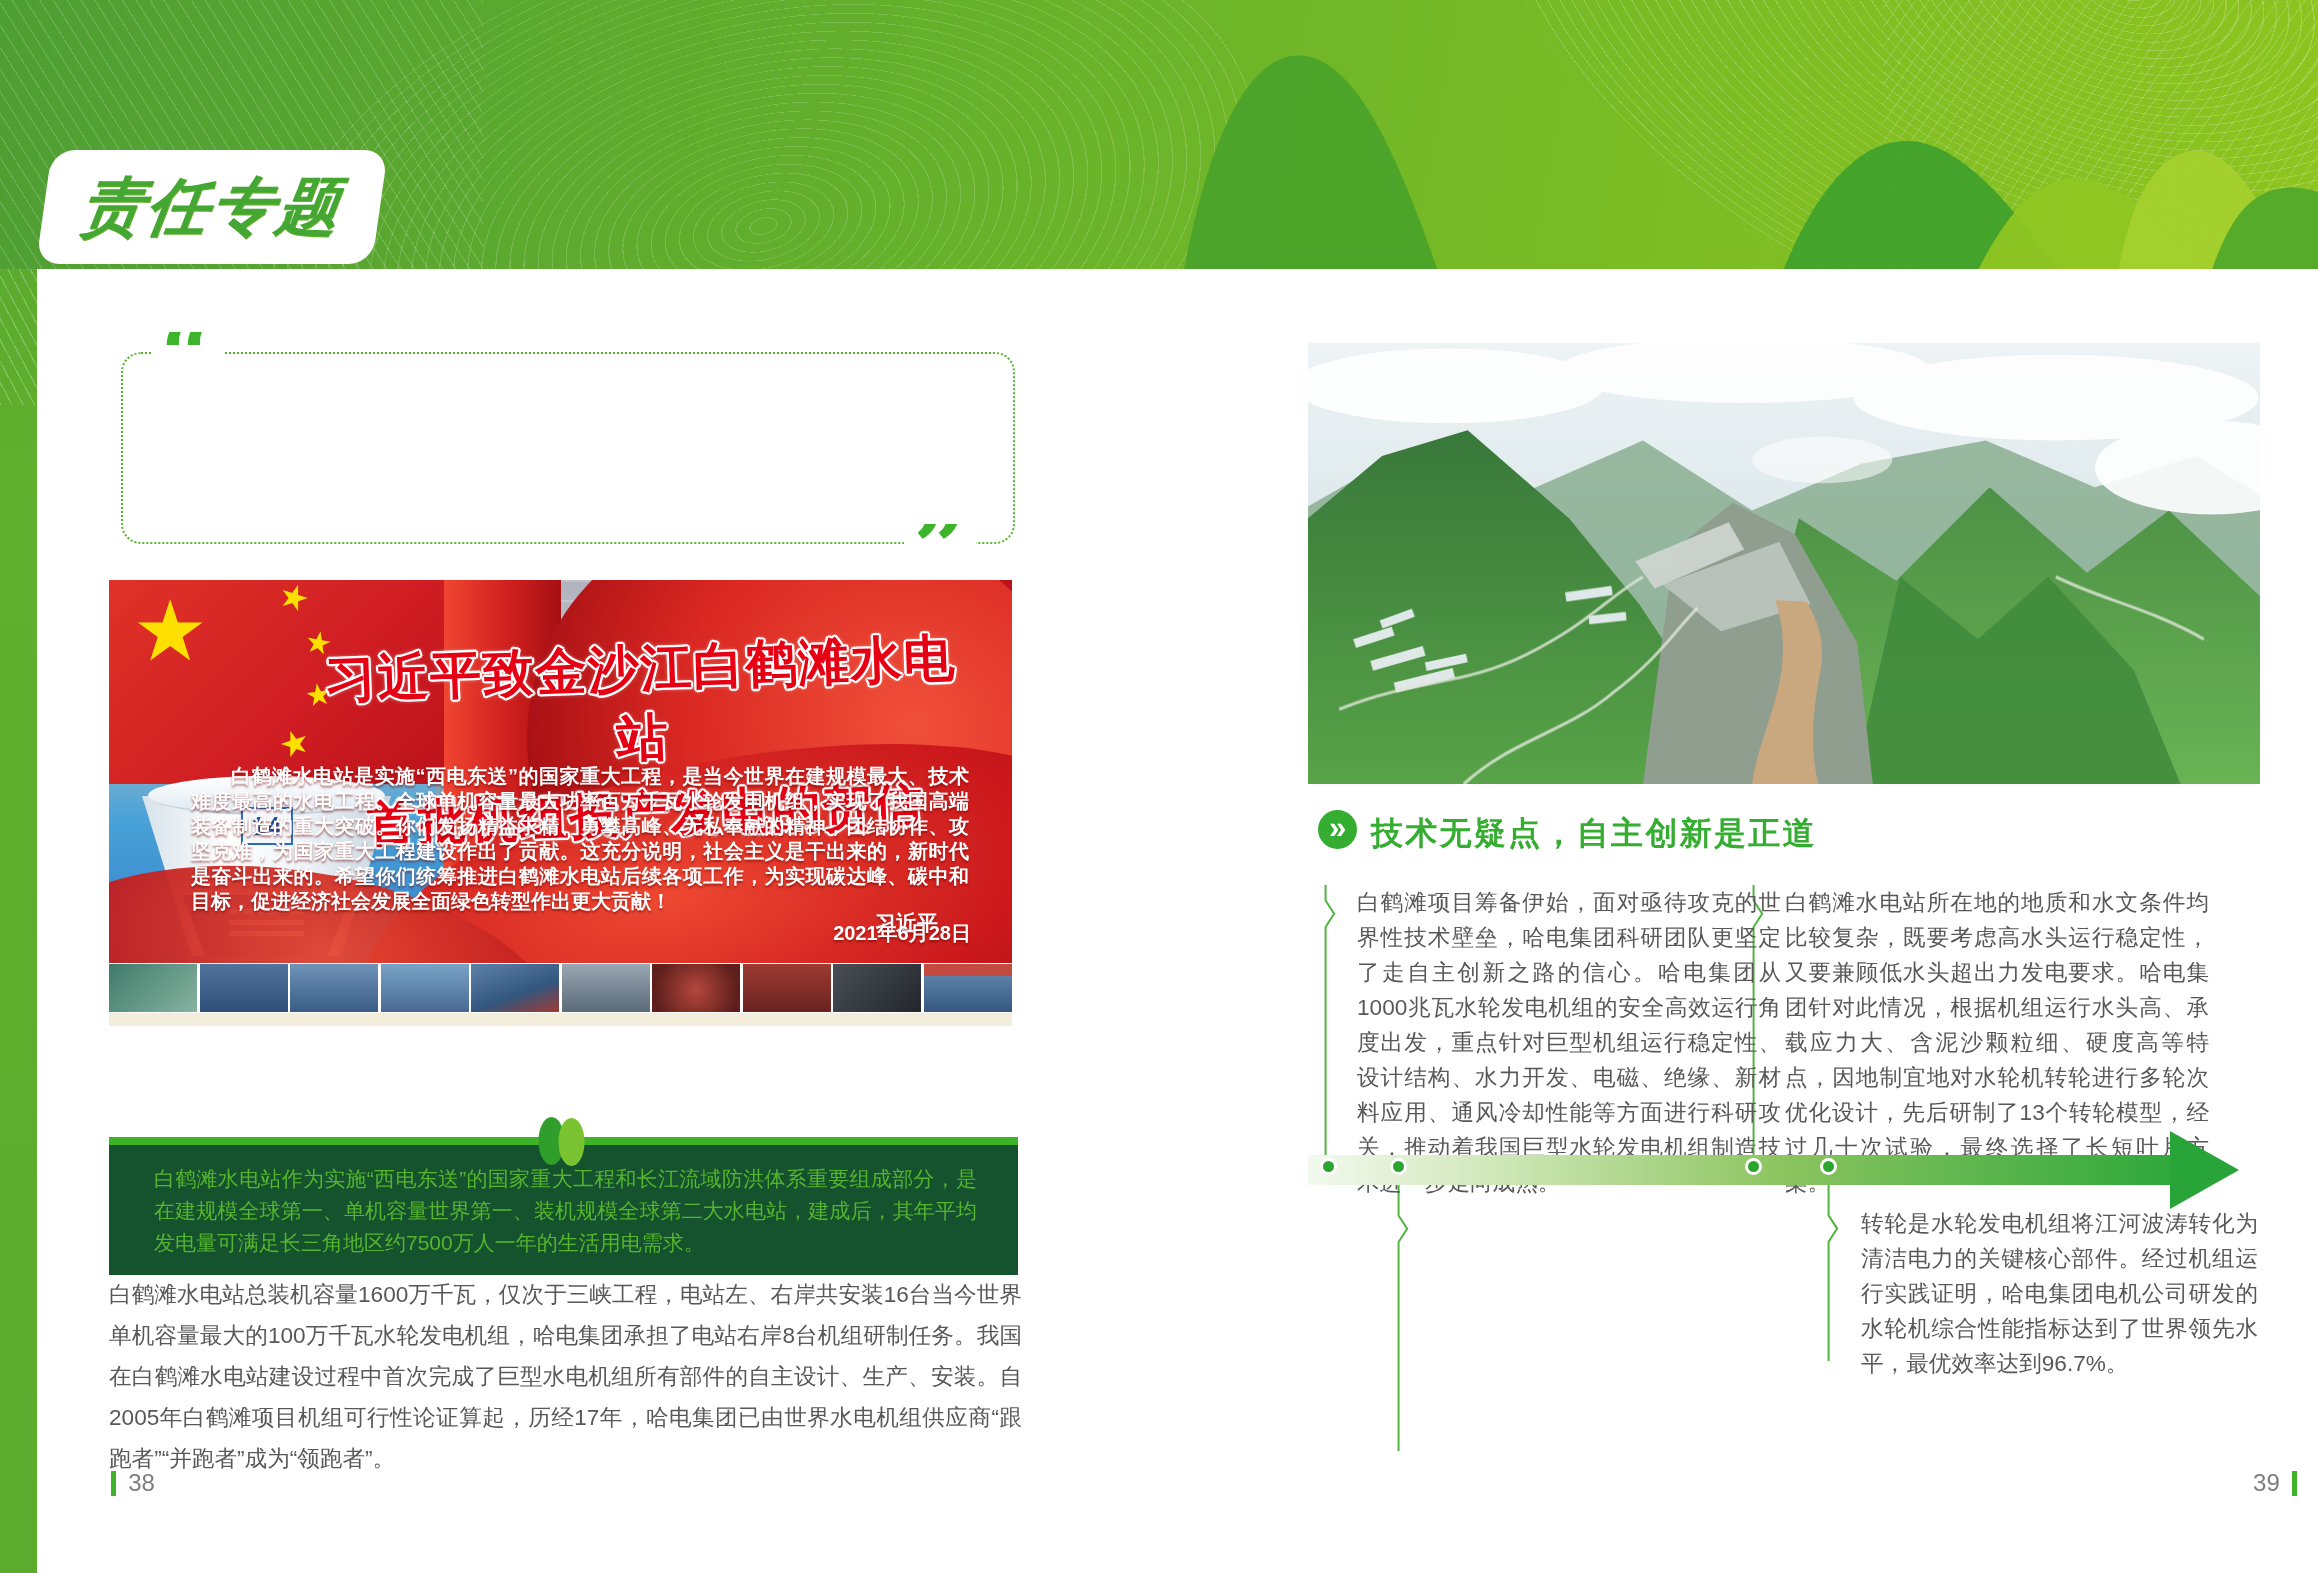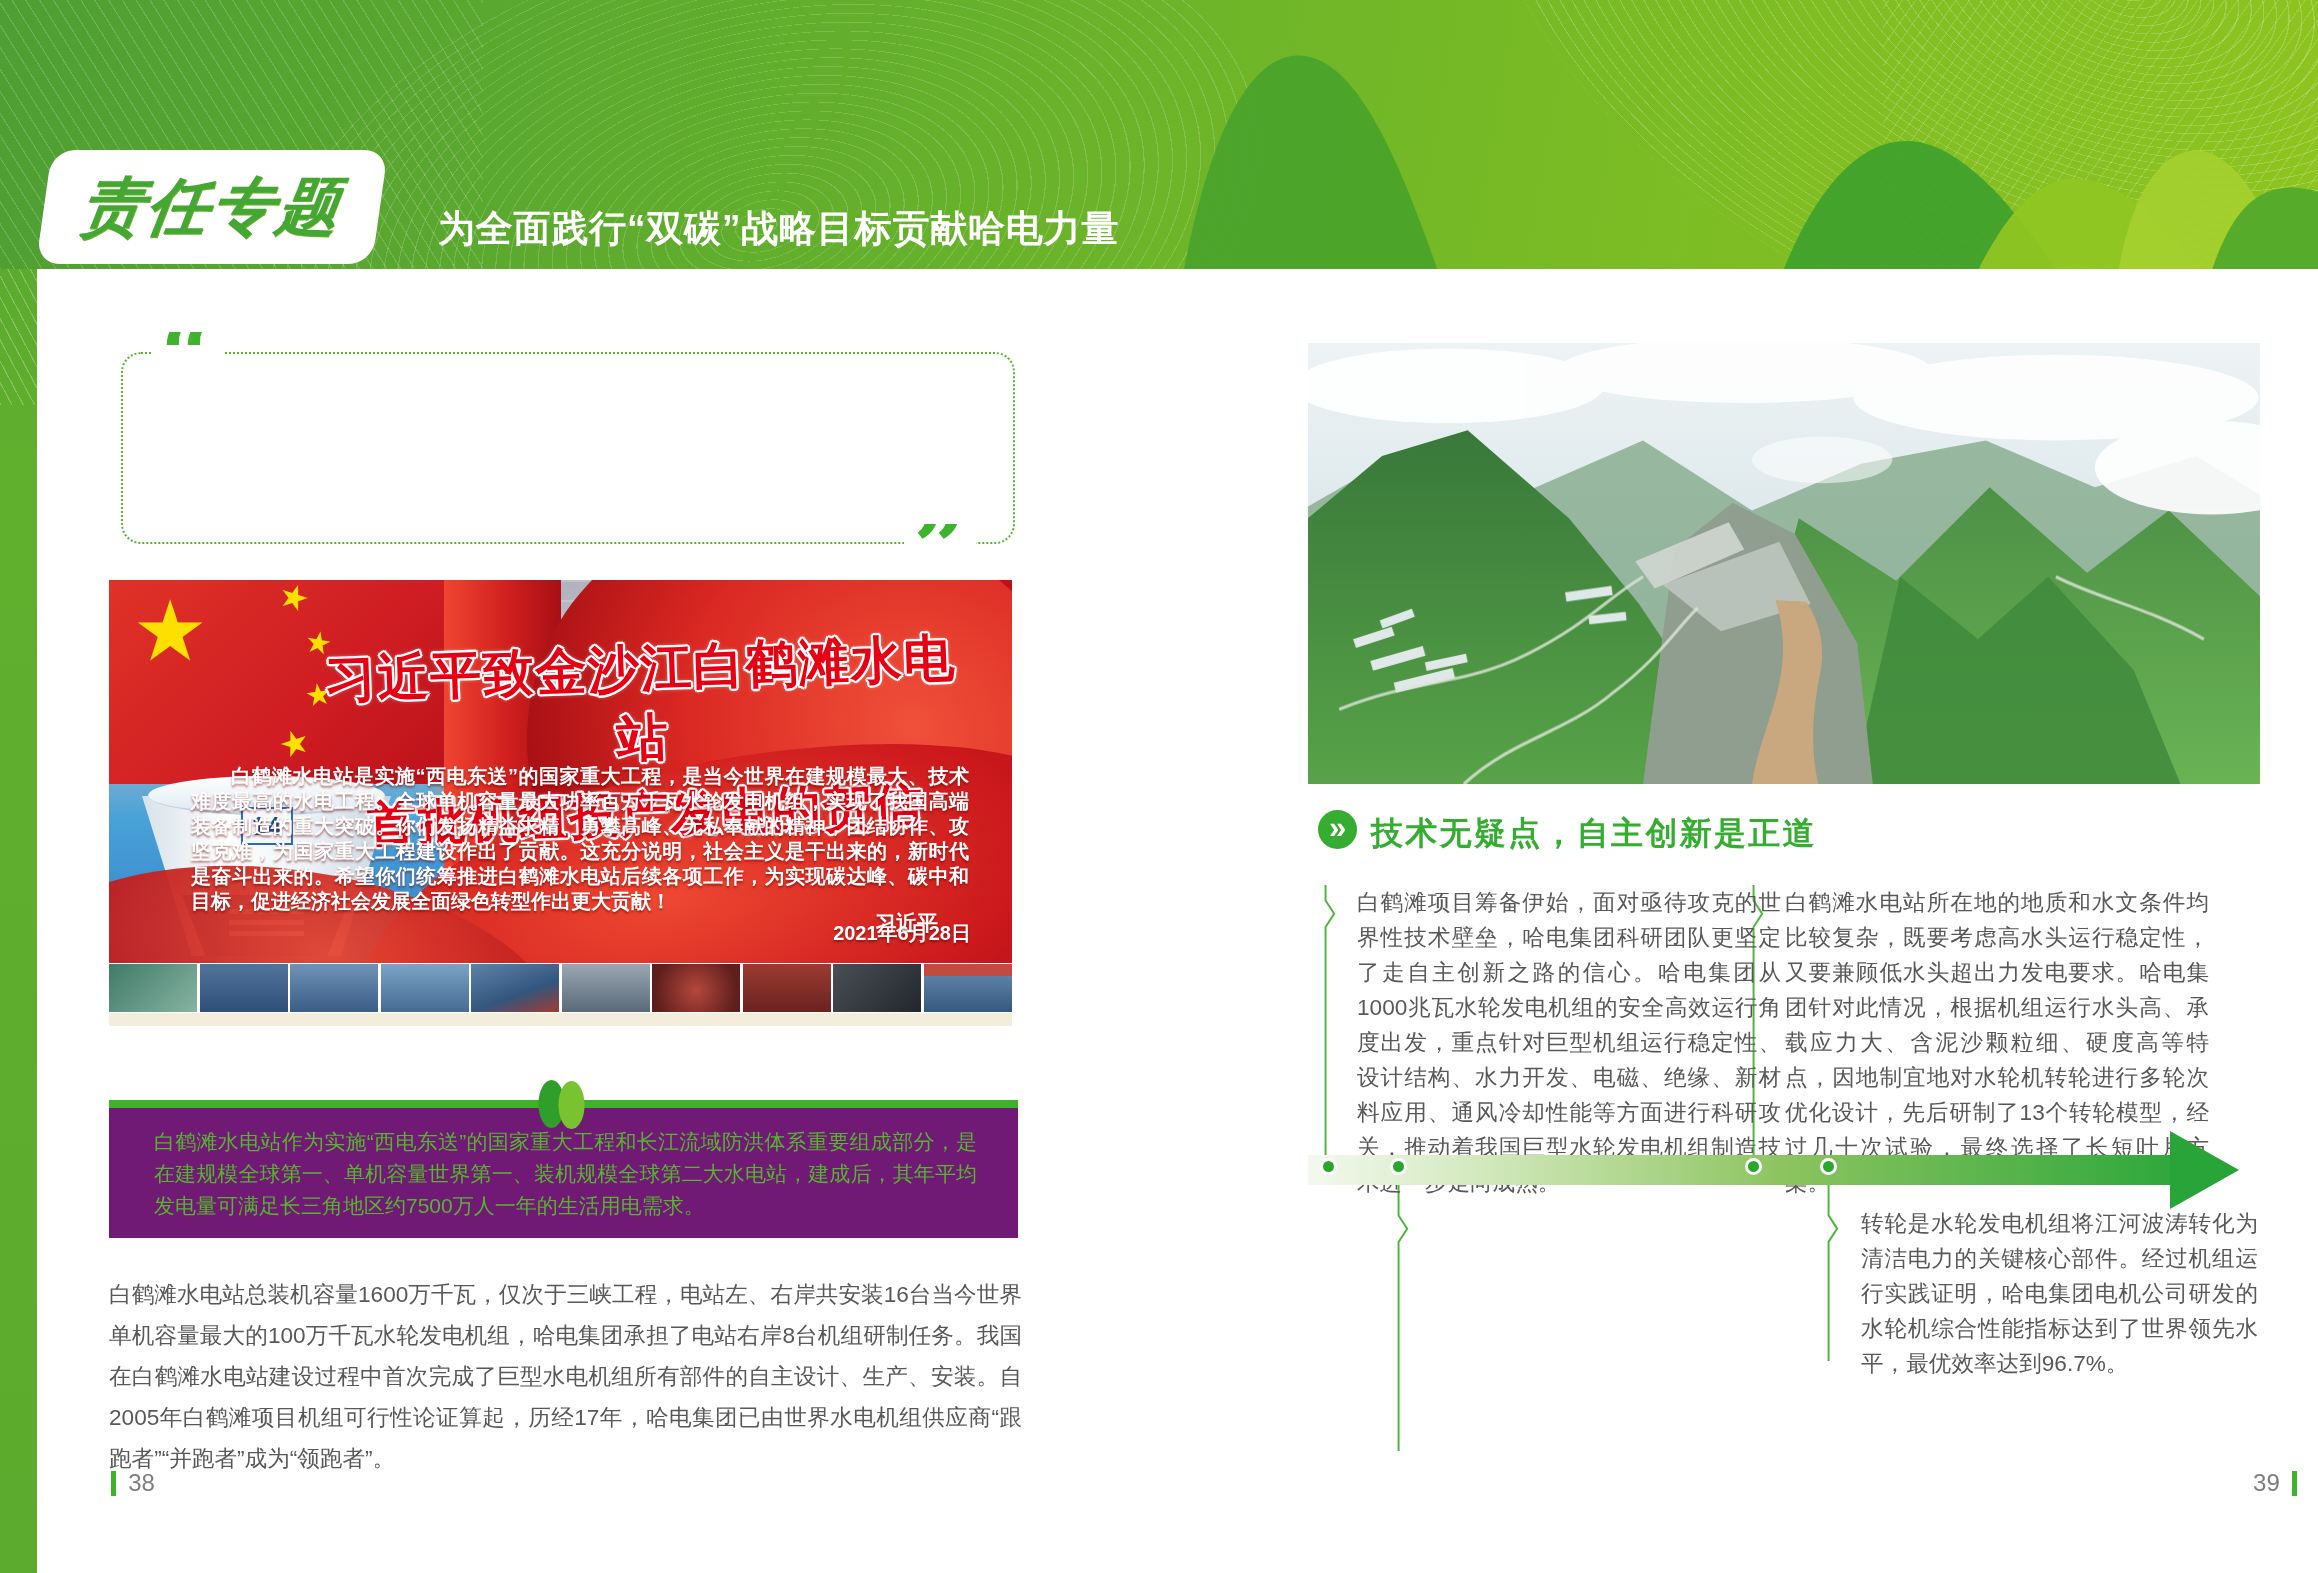--- a/index.html
+++ b/index.html
@@ -112,21 +112,21 @@
     display:flex; gap:2.3px; }
   .filmstrip .cell { flex:1; }
   .fs0{background:linear-gradient(135deg,#3f7a68,#87b3a2);} .fs1{background:linear-gradient(180deg,#51749c,#2f4f79);}
   .fs2{background:linear-gradient(180deg,#6f93b8,#3a5c86);} .fs3{background:linear-gradient(180deg,#7aa3c6,#476a94);}
   .fs4{background:linear-gradient(160deg,#5d82a8,#33567e 60%,#a03a32);} .fs5{background:linear-gradient(180deg,#9aa7b3,#5a6a78);}
   .fs6{background:radial-gradient(circle at 50% 55%,#b5473c,#5e1f1c 80%);} .fs7{background:linear-gradient(180deg,#9c3b32,#6b2320);}
   .fs8{background:linear-gradient(135deg,#4a4f57,#22262c);} .fs9{background:linear-gradient(180deg,#c24a40 0%,#c24a40 25%,#5d80a6 25%,#35587e 100%);}
   .film-base { position:absolute; left:109px; top:1013px; width:903px; height:13.2px; background:#f2eedb; }
 
   
-  .highlight { position:absolute; left:109px; top:1106px; width:909px; height:132px; background:#701a75; }
+  .highlight { position:absolute; left:109px; top:1143px; width:909px; height:132px; background:#14532d; }
   .highlight-bar { position:absolute; left:0; top:-6.2px; width:100%; height:8.6px; background:#3eb32a; }
   .leaves { position:absolute; left:50%; top:-26.5px; transform:translateX(-50%); width:51px; height:50px; }
   .leaf { position:absolute; width:26.5px; height:48px; border-radius:50%; }
   .leaf.l1 { left:0; top:0; background:#2f9e2b; }
   .leaf.l2 { left:20px; top:1.6px; background:#78c32f; }
   .highlight-text { position:absolute; left:45px; right:41px; top:20px; font-size:21px;
     color:#56b42e; line-height:32px; text-align:justify; }
 
   
   .left-body { position:absolute; left:109px; top:1274px; width:913px; font-size:22.6px;
@@ -184,21 +184,20 @@
       <path d="M2290,350 C2350,200 2430,150 2510,205 C2570,245 2610,310 2640,350 Z" fill="#3da02c" opacity="0.9"></path>
       <path d="M2540,350 C2590,250 2640,215 2700,240 C2760,265 2800,320 2820,350 Z" fill="#8fc622" opacity="0.95"></path>
       <path d="M2720,350 C2740,230 2790,180 2840,200 C2890,225 2920,300 2930,350 Z" fill="#a5d02e" opacity="0.9"></path>
       <path d="M2840,350 C2870,260 2910,230 2977,250 L2977,350 Z" fill="#57ab2b"></path>
     </svg>
   </div>
 
   <div class="topic-banner">
     <span>责任专题</span>
   </div>
-  <div class="header-subtitle">为全面践行“双碳”战略目标贡献哈电力量</div>
 
   <div class="quote-box">
     <span class="qmark open">“</span>
     <span class="qmark close">”</span>
   </div>
 
   <div class="poster">
     <div class="poster-photo-left"></div>
     <div class="poster-dam">
       <div class="dam-lines"></div>

